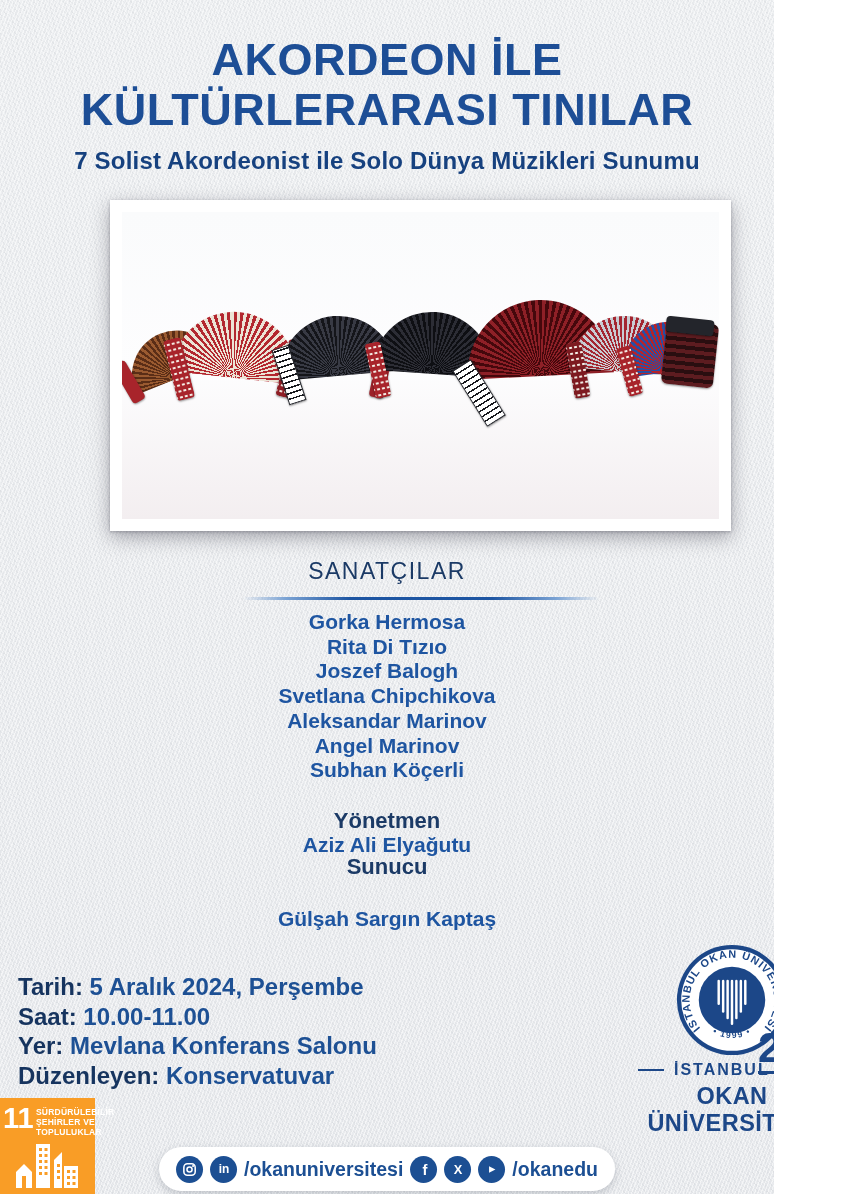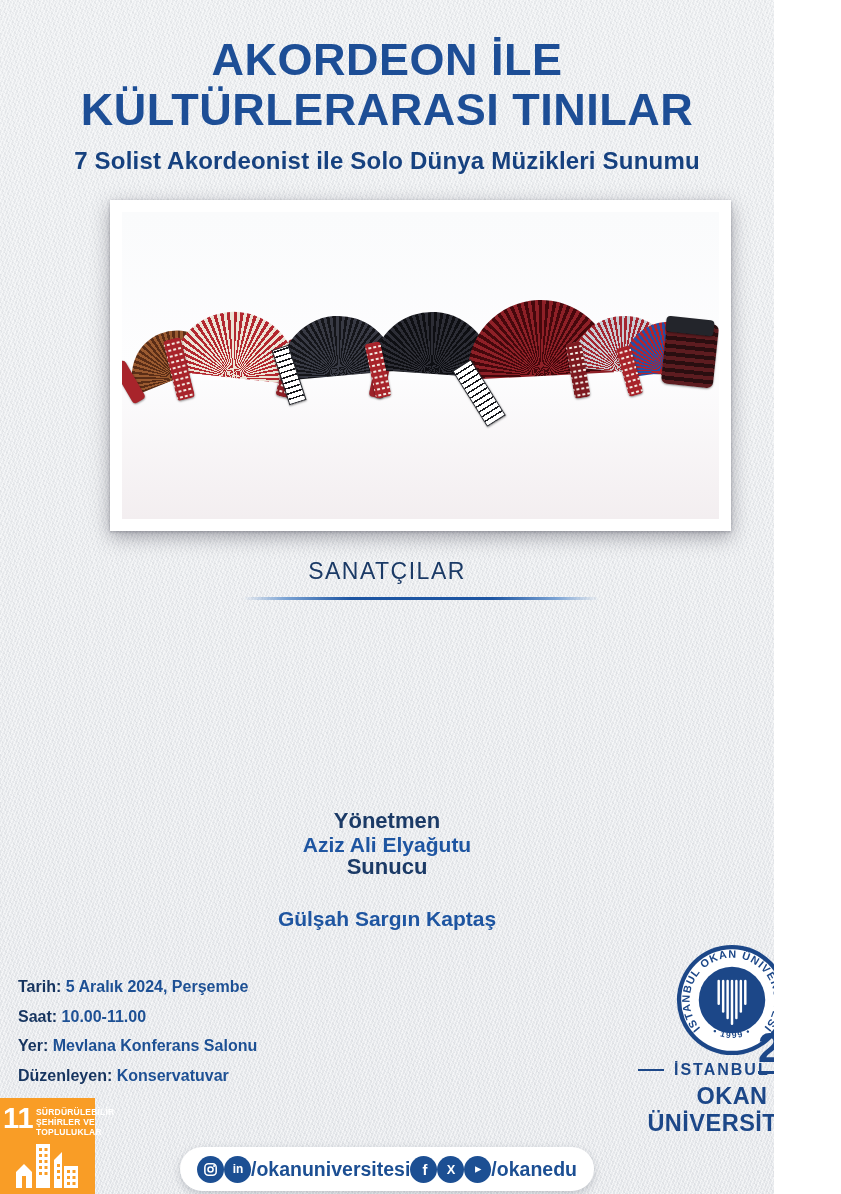--- a/index.html
+++ b/index.html
@@ -43,21 +43,21 @@
     left:243px;top:597px;width:356px;height:3px;border-radius:2px;
     background:linear-gradient(90deg,rgba(30,85,162,0) 0%,#7ba3d4 12%,#1d55a2 30%,#1d55a2 70%,#7ba3d4 88%,rgba(30,85,162,0) 100%);
   }
   .names{list-style:none;margin:0;padding:0;}
   .names li{font-weight:bold;font-size:21px;line-height:24.7px;color:#1e55a1;}
   .credit-h{font-weight:bold;font-size:22px;color:#1b3a66;}
   .credit-n{font-weight:bold;font-size:21px;color:#1e55a1;}
 
   
   .event{left:18px;top:972px;}
-  .event .row{font-size:16px;line-height:29.5px;font-weight:bold;}
+  .event .row{font-size:24px;line-height:29.5px;font-weight:bold;}
   .event .lbl{color:#16345f;}
   .event .val{color:#1d5094;}
 
   
   .logo{left:630px;top:943px;width:204px;text-align:center;}
   .seal{width:114px;height:114px;margin:0 auto;display:block;}
   .logo-city-row{position:relative;height:22px;margin-top:2px;}
   .logo-dash{position:absolute;left:8px;top:10px;width:26px;height:2px;background:#1c4788;}
   .logo-city{position:absolute;left:44px;top:2px;font-size:16px;font-weight:bold;letter-spacing:2px;color:#1c4788;}
   .anniv{position:absolute;right:2px;top:-30px;width:74px;text-align:left;}
@@ -69,21 +69,21 @@
   .sdg{left:0;top:1098px;width:95px;height:96px;background:#f99d26;color:#fff;}
   .sdg-num{position:absolute;left:3px;top:4px;font-size:29px;font-weight:bold;}
   .sdg-txt{position:absolute;left:36px;top:9px;font-size:8.5px;font-weight:bold;line-height:10px;letter-spacing:.2px;}
   .sdg-pict{position:absolute;left:16px;top:44px;}
 
   
   .pill{
     left:50%;top:1147px;transform:translateX(-50%);
     height:44px;padding:0 17px;border-radius:22px;background:#fff;
     box-shadow:0 3px 9px rgba(40,50,70,.22);
-    display:flex;align-items:center;
+    display:flex;align-items:center;gap:7px;
   }
   .s-ico{width:27px;height:27px;border-radius:50%;background:#1c4f93;display:flex;align-items:center;justify-content:center;flex:0 0 auto;}
   .s-ico svg{display:block;}
   .s-ico .gl{fill:#fff;font-weight:bold;font-family:"Liberation Sans",sans-serif;}
   .handle{font-size:19.5px;font-weight:bold;color:#1c4f93;white-space:nowrap;}
 </style>
 </head>
 <body>
 
 <div class="poster">
@@ -120,20 +120,29 @@
         <div class="panel dots" style="left:500px;top:134px;width:15px;height:50px;background-color:#a8242b;transform:rotate(-16deg);"></div>
 
         <div class="panel" style="left:542px;top:110px;width:52px;height:64px;border-radius:6px;background:repeating-linear-gradient(0deg,#5d1c20 0 4px,#2a0e10 4px 8px);transform:rotate(6deg);"></div>
         <div class="panel" style="left:544px;top:106px;width:48px;height:16px;border-radius:4px;background:#23252b;transform:rotate(6deg);"></div>
       </div>
     </div>
   </div>
 
   <div class="abs center sanat" style="top:558px">SANATÇILAR</div>
   <div class="abs divider"></div>
+  <ul class="abs center names" style="top:610px">
+    <li>Gorka Hermosa</li>
+    <li>Rita Di Tızıo</li>
+    <li>Joszef Balogh</li>
+    <li>Svetlana Chipchikova</li>
+    <li>Aleksandar Marinov</li>
+    <li>Angel Marinov</li>
+    <li>Subhan Köçerli</li>
+  </ul>
 
   <div class="abs center credit-h" style="top:808px">Yönetmen</div>
   <div class="abs center credit-n" style="top:833px">Aziz Ali Elyağutu</div>
   <div class="abs center credit-h" style="top:854px">Sunucu</div>
   <div class="abs center credit-n" style="top:907px">Gülşah Sargın Kaptaş</div>
 
   <div class="abs event">
     <div class="row"><span class="lbl">Tarih:</span> <span class="val">5 Aralık 2024, Perşembe</span></div>
     <div class="row"><span class="lbl">Saat:</span> <span class="val">10.00-11.00</span></div>
     <div class="row"><span class="lbl">Yer:</span> <span class="val">Mevlana Konferans Salonu</span></div>

